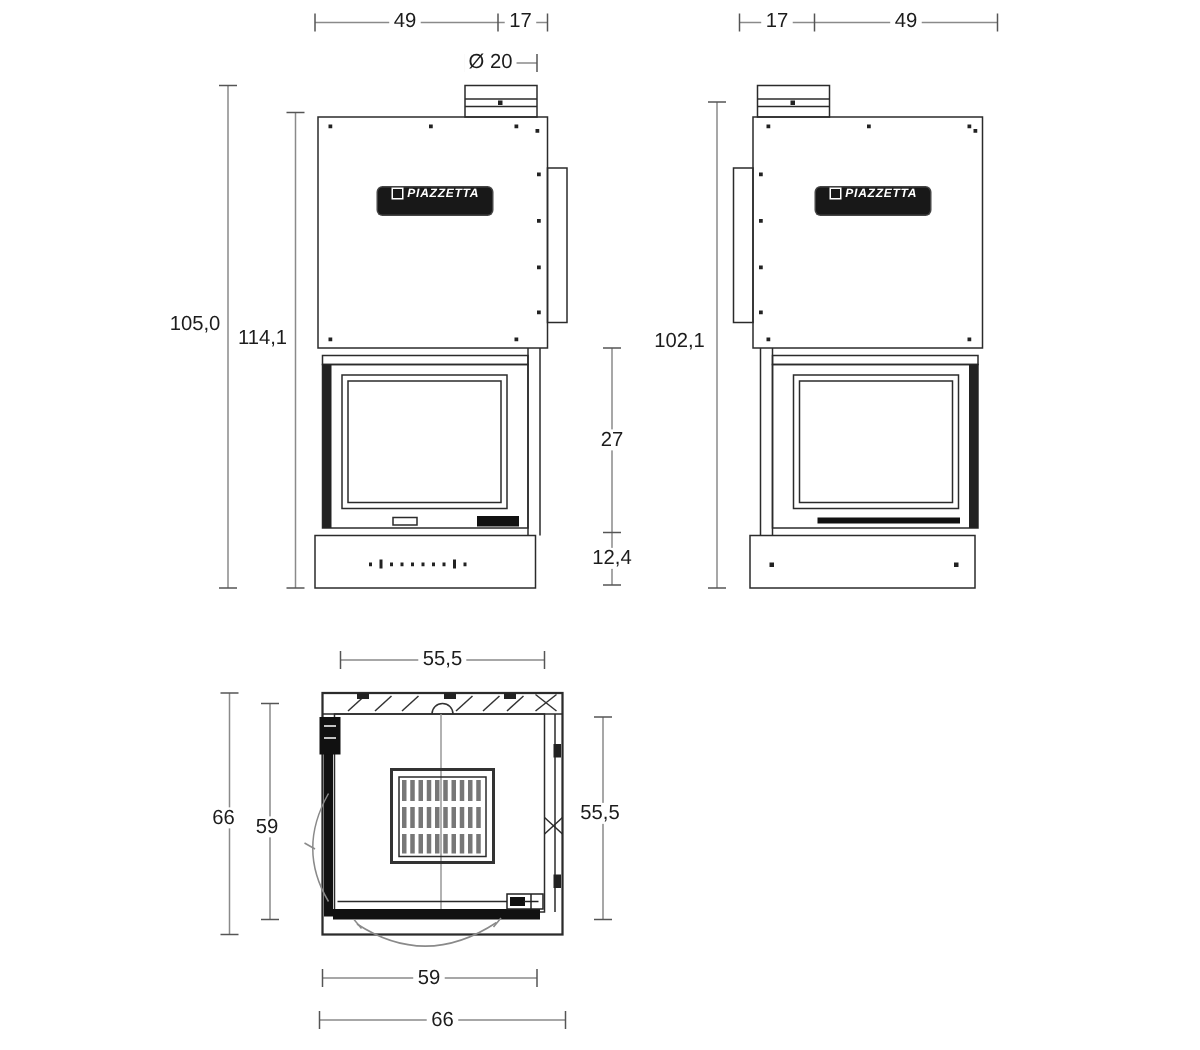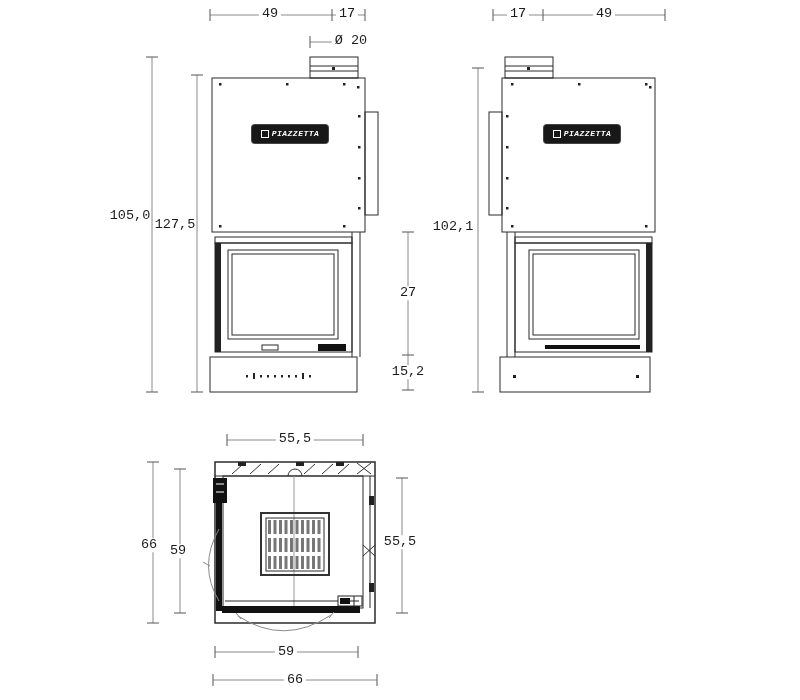--- a/index.html
+++ b/index.html
@@ -1,30 +1,30 @@
 <!DOCTYPE html>
 <html><head>
 <meta charset="utf-8">
 <style>
   html,body{margin:0;padding:0;background:#fff;}
   .canvas{
     position:relative;width:800px;height:700px;background:#ffffff;
-    font-family:Liberation Mono, monospace;overflow:hidden;
+    font-family:Liberation Sans, sans-serif;overflow:hidden;
   }
   svg{position:absolute;left:0;top:0;}
   .dim{
     position:absolute;transform:translate(-50%,-50%);
     font-size:13.5px;color:#1c1c1c;white-space:nowrap;
     background:#fff;padding:0 3px;line-height:1;
   }
   .dim.nobg{background:transparent;padding:0;}
   .logo{
     position:absolute;transform:translate(-50%,-50%);
     width:76px;height:18px;background:#181818;border-radius:3px;
-    display:flex;align-items:center;justify-content:center;gap:3px;
+    display:flex;align-items:flex-start;justify-content:center;gap:3px;
     box-shadow:0 0 0 1px #444;
   }
   .logo-sq{
     width:6px;height:6px;border:1px solid #fff;display:inline-block;
     background:#181818;flex:0 0 auto;
   }
   .logo-text{
     color:#fff;font-size:8px;font-style:italic;font-weight:bold;
     letter-spacing:.5px;line-height:1;
   }
@@ -262,25 +262,25 @@
       <line x1="358" y1="646" x2="358" y2="658" stroke="#555"></line>
       <line x1="213" y1="680" x2="377" y2="680"></line>
       <line x1="213" y1="674" x2="213" y2="686" stroke="#555"></line>
       <line x1="377" y1="674" x2="377" y2="686" stroke="#555"></line>
     </g>
   </g>
 </svg>
 
 <div class="dim" style="left:270px;top:14px">49</div>
 <div class="dim" style="left:347px;top:14px">17</div>
-<div class="dim" style="left:351px;top:41px">Ø 20</div>
+<div class="dim" style="left:327px;top:41px">Ø 20</div>
 <div class="dim nobg" style="left:130px;top:216px">105,0</div>
-<div class="dim nobg" style="left:175px;top:225px">127,5</div>
+<div class="dim nobg" style="left:175px;top:225px">114,1</div>
 <div class="dim" style="left:408px;top:293px">27</div>
-<div class="dim" style="left:408px;top:372px">15,2</div>
+<div class="dim" style="left:408px;top:372px">12,4</div>
 
 <div class="dim" style="left:518px;top:14px">17</div>
 <div class="dim" style="left:604px;top:14px">49</div>
 <div class="dim nobg" style="left:453px;top:227px">102,1</div>
 
 <div class="dim" style="left:295px;top:439px">55,5</div>
 <div class="dim" style="left:149px;top:545px">66</div>
 <div class="dim" style="left:178px;top:551px">59</div>
 <div class="dim" style="left:400px;top:542px">55,5</div>
 <div class="dim" style="left:286px;top:652px">59</div>

